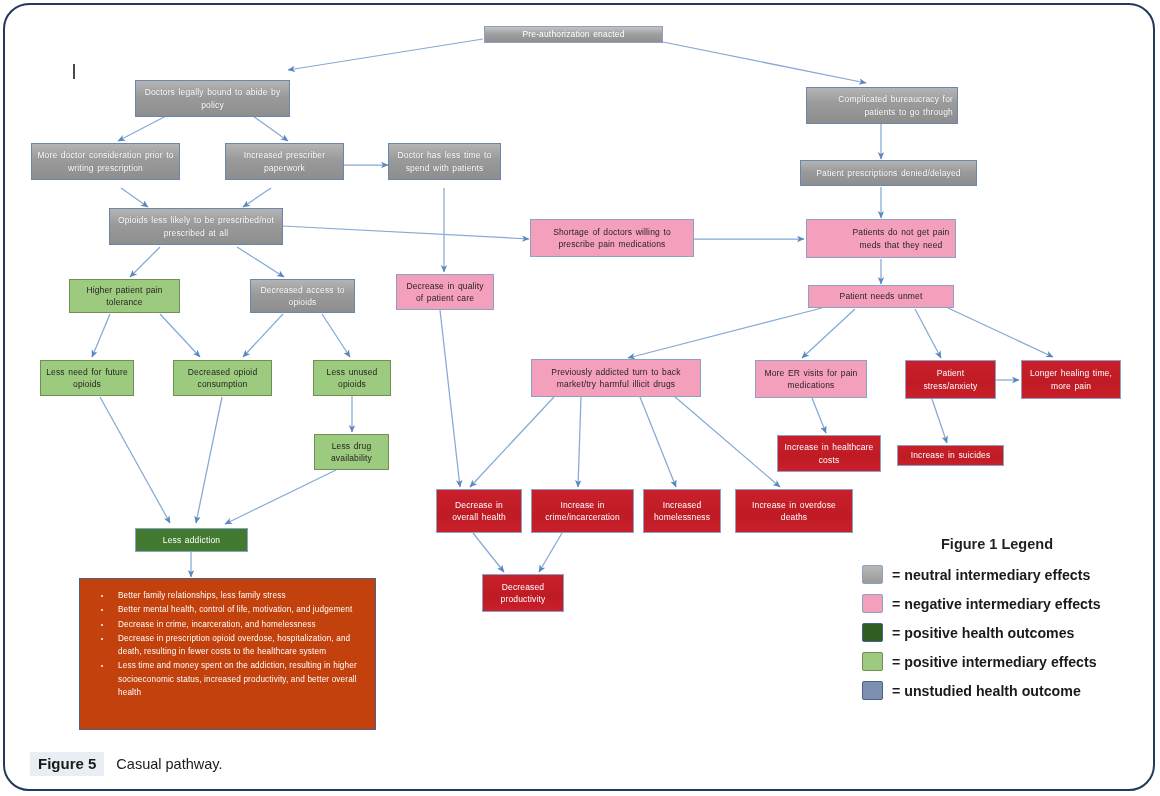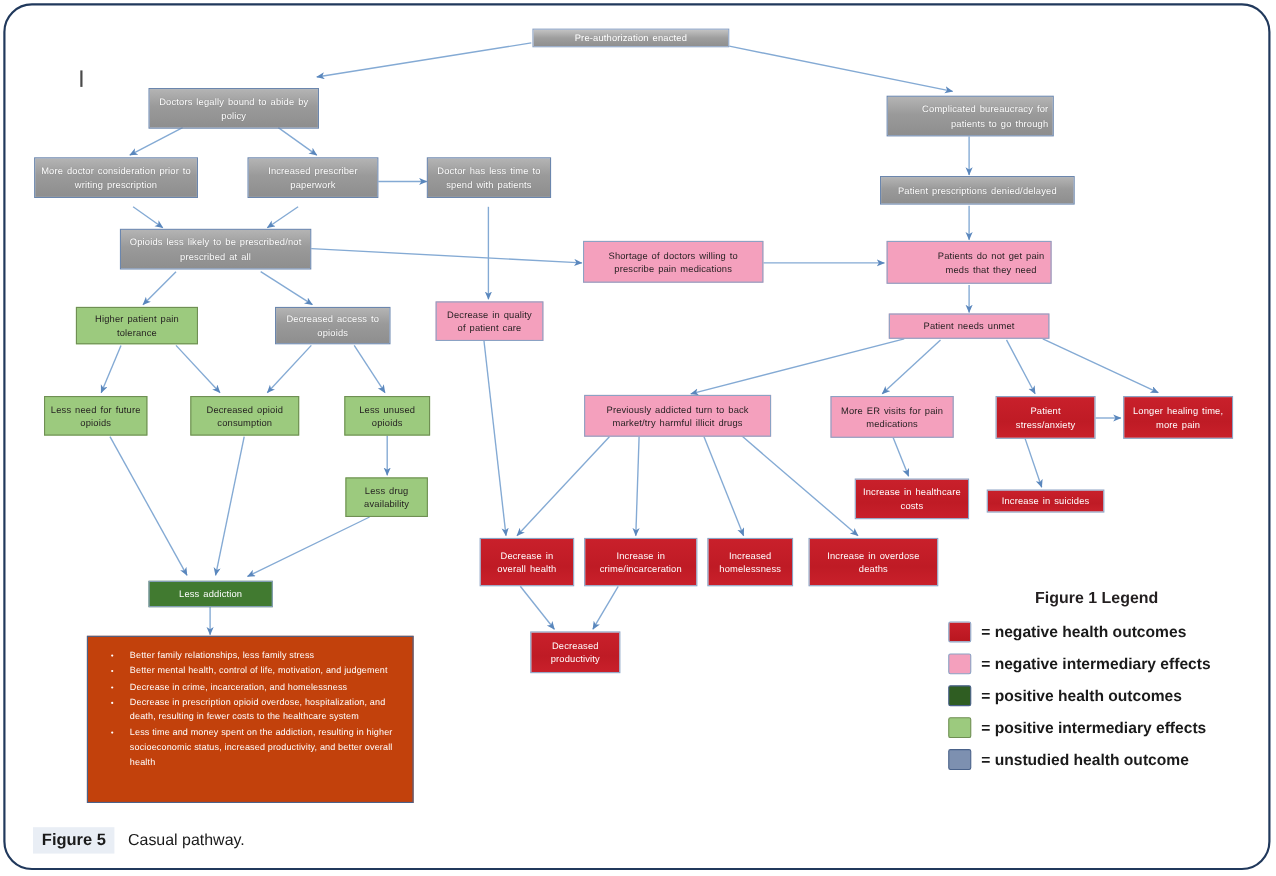--- a/index.html
+++ b/index.html
@@ -397,22 +397,22 @@
         <li>Decrease in crime, incarceration, and homelessness</li>
         <li>Decrease in prescription opioid overdose, hospitalization, and death, resulting in fewer costs to the healthcare system</li>
         <li>Less time and money spent on the addiction, resulting in higher socioeconomic status, increased productivity, and better overall health</li>
       </ul>
     </div>
 
     <div id="legend">
       <div id="legend-title">Figure 1 Legend</div>
 
       <div class="legend-row">
-        <div class="swatch sw-neghealth"></div>
-        <div class="legend-label">= negative health outcomes</div>
+        <div class="swatch sw-neutral"></div>
+        <div class="legend-label">= neutral intermediary effects</div>
       </div>
       <div class="legend-row">
         <div class="swatch sw-negint"></div>
         <div class="legend-label">= negative intermediary effects</div>
       </div>
       <div class="legend-row">
         <div class="swatch sw-poshealth"></div>
         <div class="legend-label">= positive health outcomes</div>
       </div>
       <div class="legend-row">

